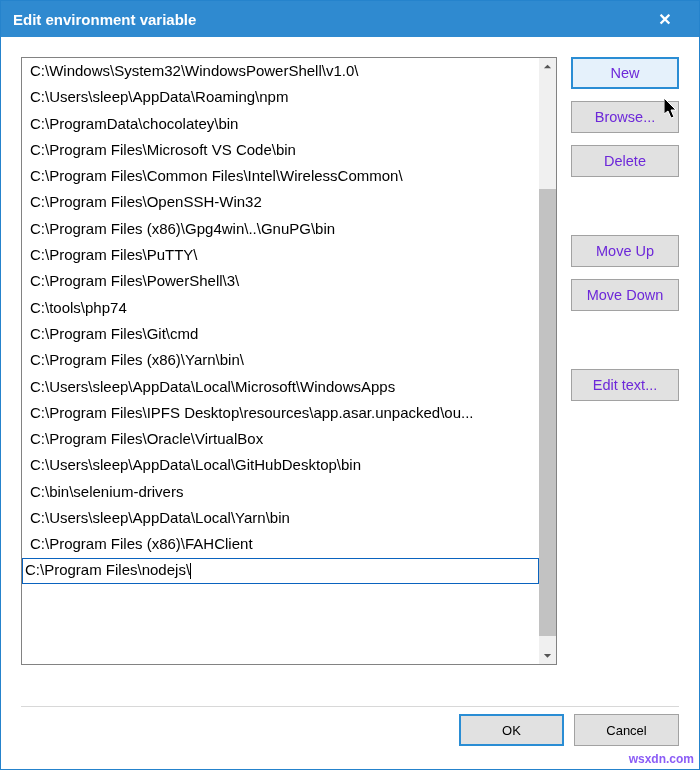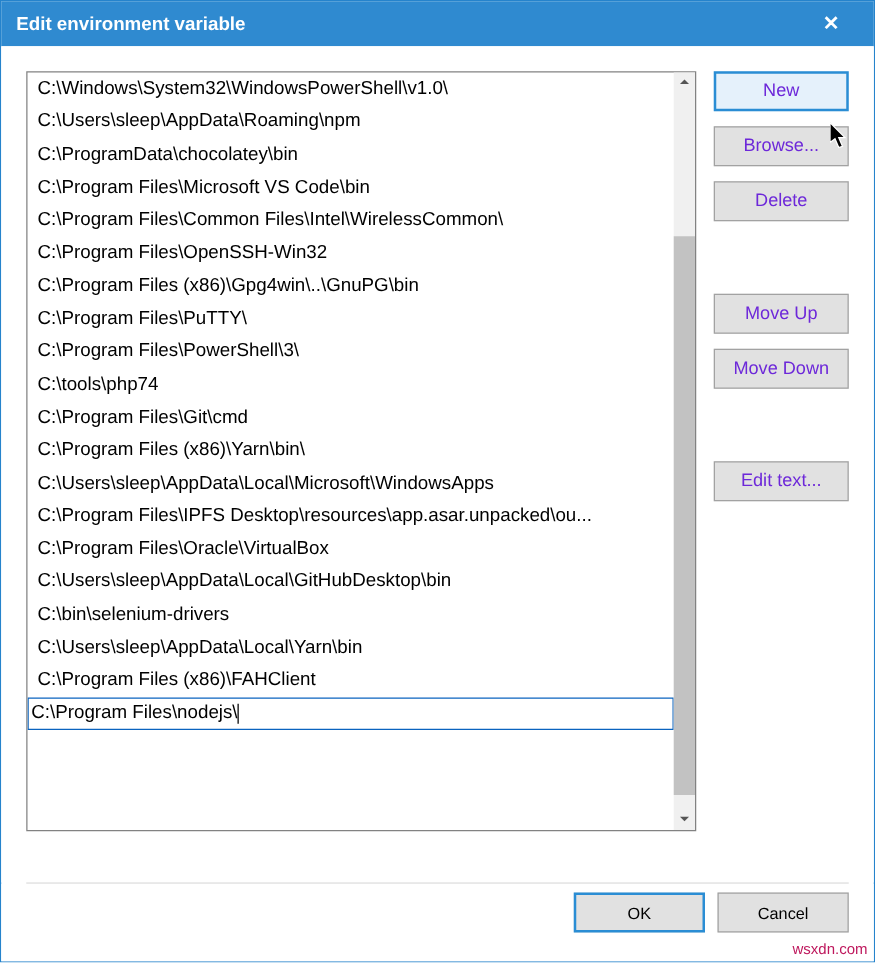--- a/index.html
+++ b/index.html
@@ -76,21 +76,21 @@
     width: 105px; height: 32px; border: 1px solid #a2a2a2; background: #e1e1e1;
     font-size: 13px; display: flex; align-items: center; justify-content: center;
     cursor: default;
   }
   .btn-bottom.default { border: 2px solid #2a8dd4; }
   .divider { height: 1px; background: #d8d8d8; margin: 0 20px; }
   .cursor-arrow {
     position: absolute; top: 98px; left: 664px; pointer-events: none; z-index: 10;
   }
   .watermark {
-    position: absolute; bottom: 4px; right: 6px; font-size: 12px; color: #be185d;
+    position: absolute; bottom: 4px; right: 6px; font-size: 12px; color: #8b5cf6; font-weight: bold;
   }
 </style>
 </head>
 <body>
 
 <div class="dialog">
 
   <div class="titlebar">
     <span>Edit environment variable</span>
     <div class="titlebar-close">

